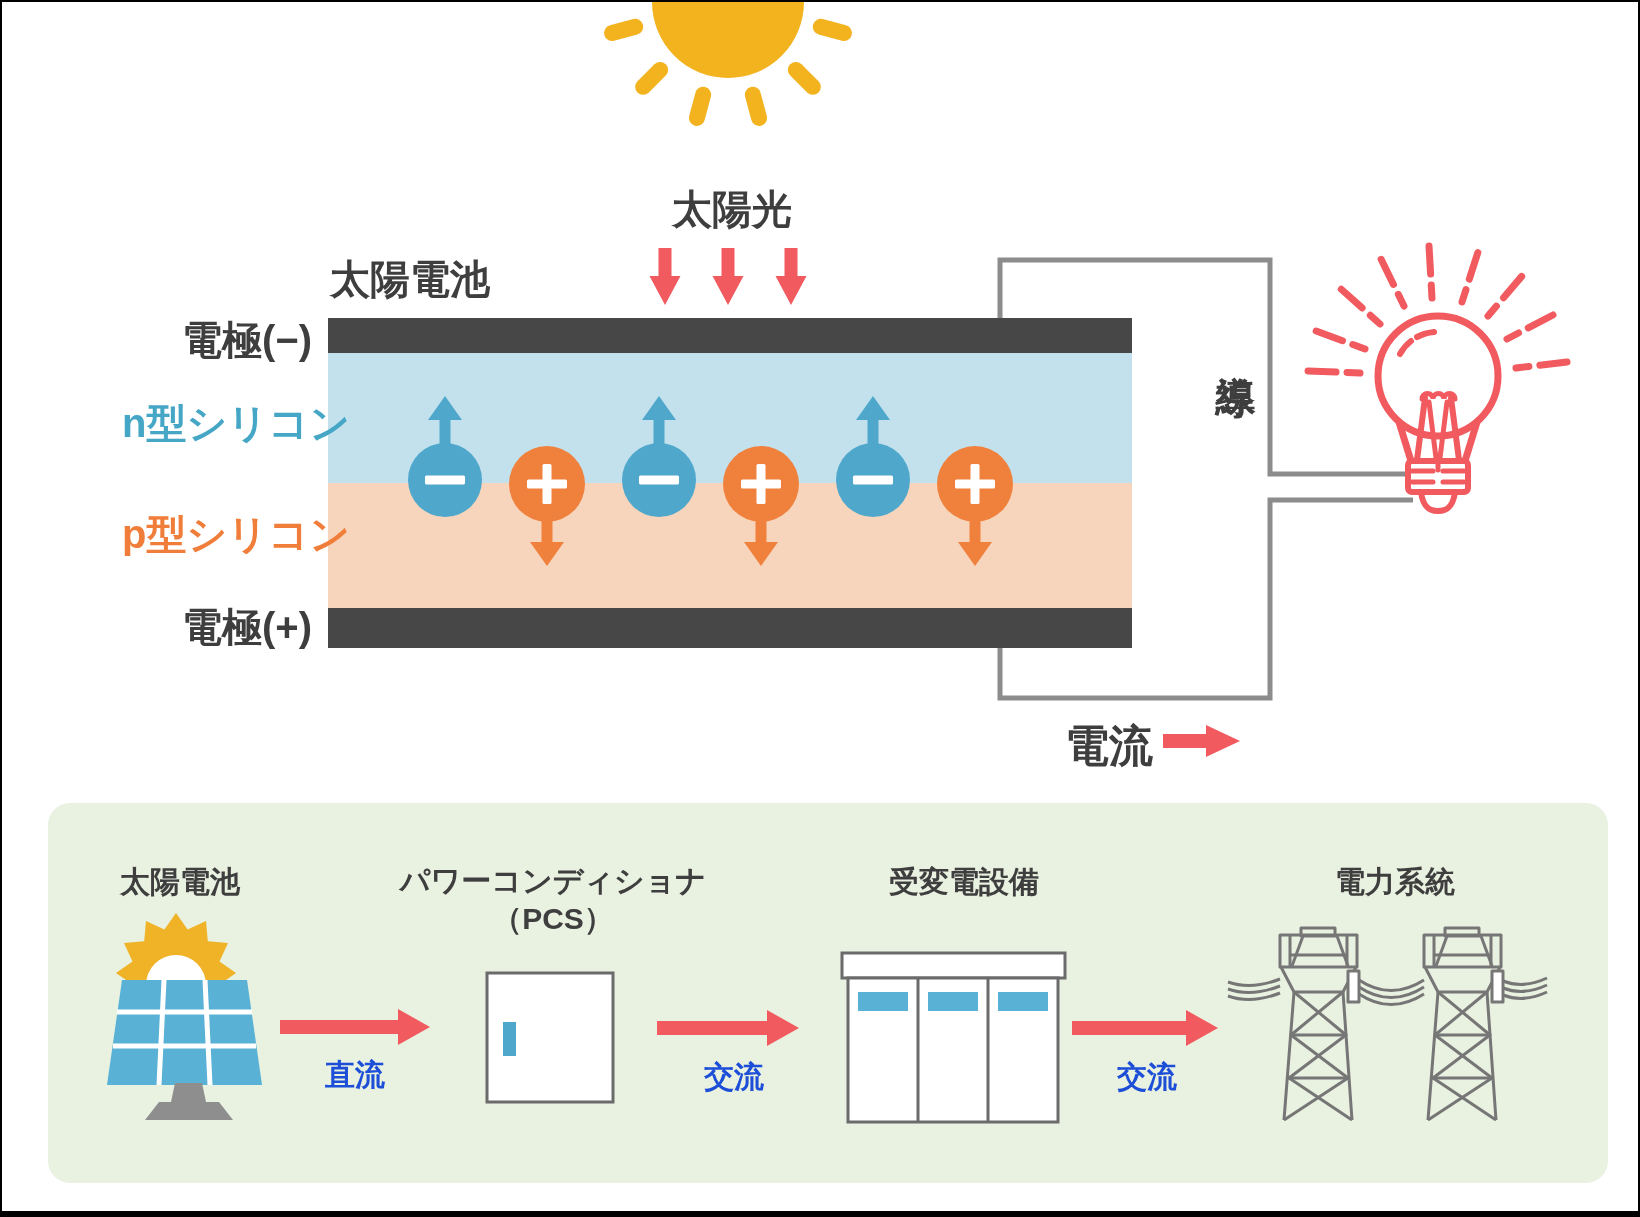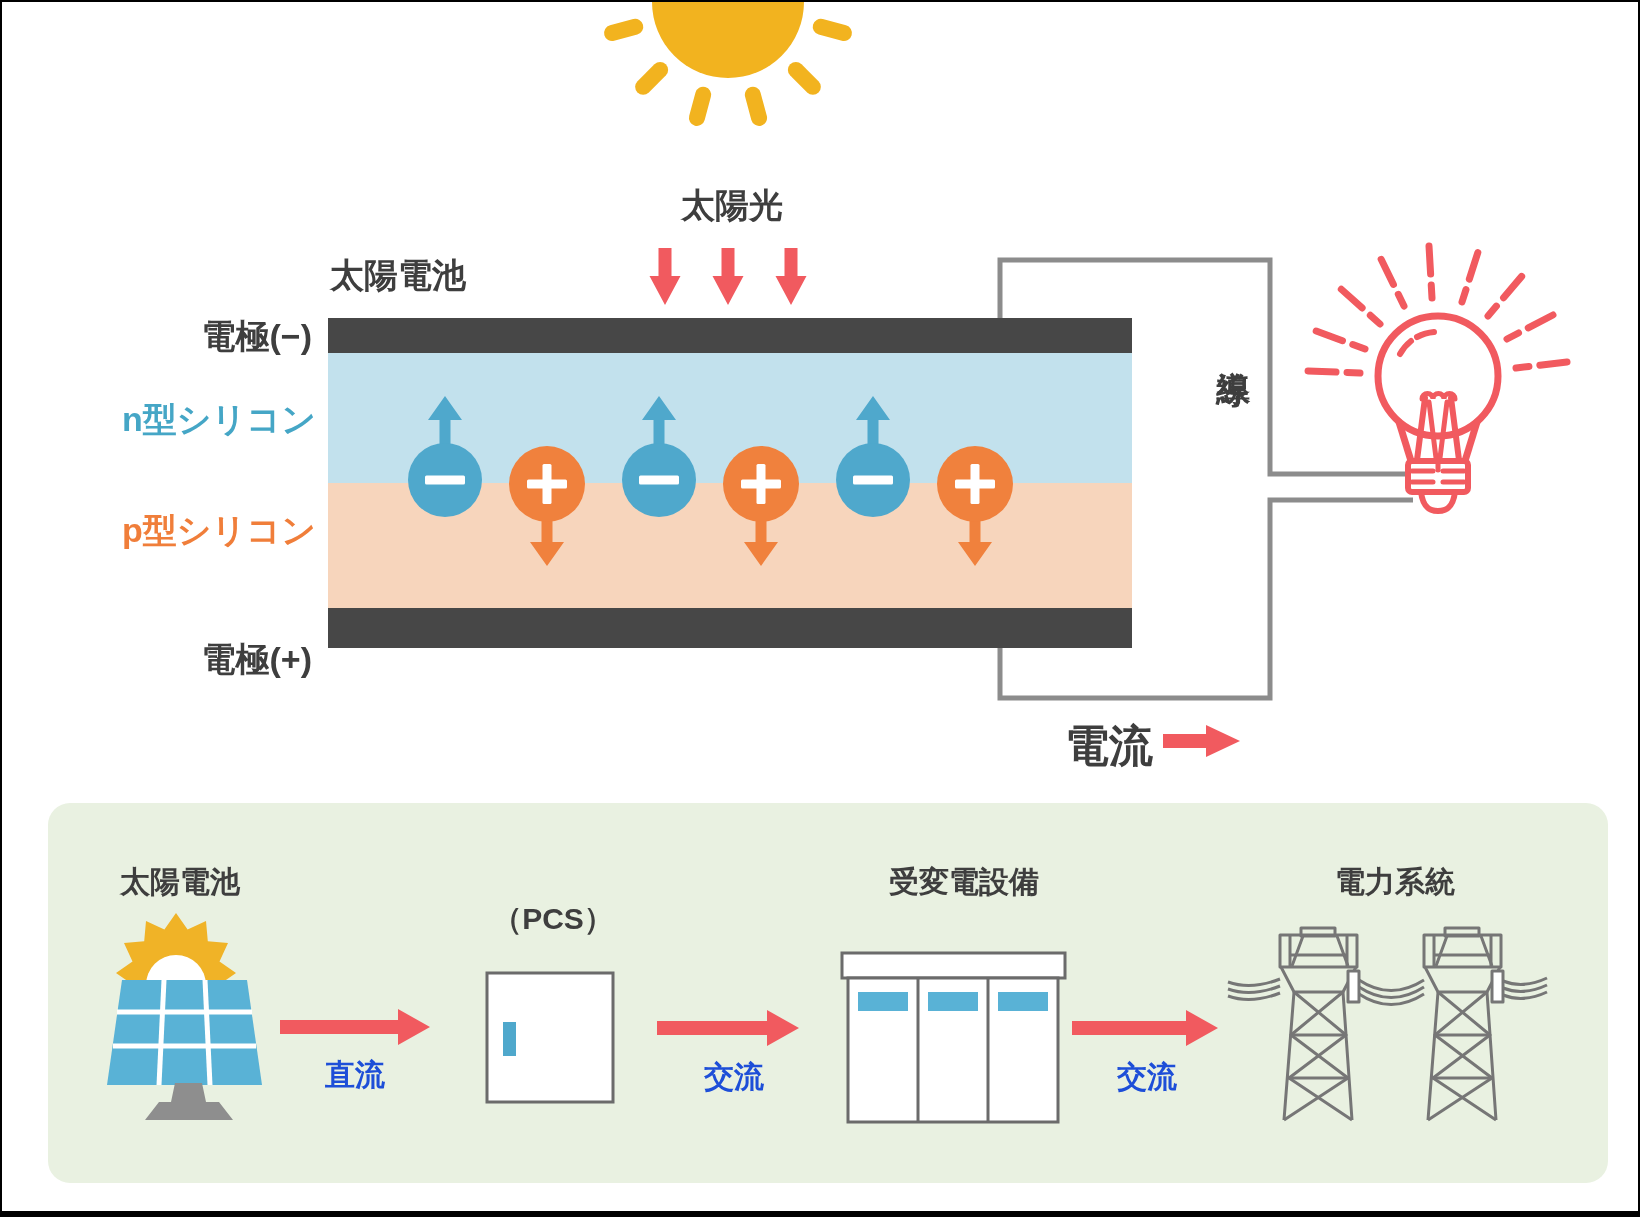--- a/index.html
+++ b/index.html
@@ -1,21 +1,21 @@
 <!DOCTYPE html>
 <html><head>
 <meta charset="utf-8">
 <style>
   html,body{margin:0;padding:0;background:#000;}
   .frame{position:relative;width:1640px;height:1217px;background:#000;overflow:hidden;
          font-family:"Liberation Sans","DejaVu Sans",sans-serif;}
   .canvas{position:absolute;left:2px;top:2px;width:1636px;height:1209px;background:#ffffff;overflow:hidden;}
   .diagram-svg{position:absolute;left:0;top:0;}
   .lbl{position:absolute;font-weight:bold;color:#3E3E3E;line-height:1.05;white-space:nowrap;}
-  .f34{font-size:34px;}
+  .f34{font-size:40px;}
   .f35{font-size:44px;}
   .f30{font-size:30px;}
   .ctr{text-align:center;}
   .rgt{text-align:right;}
   .blue-txt{color:#45A6C6;text-align:center;}
   .orange-txt{color:#F07E3A;}
   .red-txt{color:#1d4ed8;}
   .vert{writing-mode:vertical-rl;letter-spacing:3px;}
 </style>
 </head>
@@ -202,28 +202,29 @@
 <div class="lbl f34 ctr" style="left:630px;top:186px;width:200px;">太陽光</div>
 
 <div class="lbl f34" style="left:328px;top:256px;">太陽電池</div>
 
 <div class="lbl f34 rgt" style="left:120px;top:317px;width:190px;">電極(−)</div>
 
 <div class="lbl f34 rgt blue-txt" style="left:120px;top:400px;width:190px;">n型シリコン</div>
 
 <div class="lbl f34 rgt orange-txt" style="left:120px;top:511px;width:190px;">p型シリコン</div>
 
-<div class="lbl f34 rgt" style="left:120px;top:604px;width:190px;margin-top:36px;">電極(+)</div>
+<div class="lbl f34 rgt" style="left:120px;top:604px;width:190px;">電極(+)</div>
 
 <div class="lbl f34 vert" style="left:1213px;top:341px;">導線</div>
 
 <div class="lbl f35 ctr" style="left:1040px;top:721px;width:134px;">電流</div>
 
 <div class="lbl f30 ctr" style="left:78px;top:864px;width:200px;">太陽電池</div>
 
+<div class="lbl f30 ctr" style="left:391px;top:863px;width:320px;">パワーコンディショナ</div>
 <div class="lbl f30 ctr" style="left:391px;top:901px;width:320px;">（PCS）</div>
 
 <div class="lbl f30 ctr" style="left:862px;top:864px;width:200px;">受変電設備</div>
 
 <div class="lbl f30 ctr" style="left:1293px;top:864px;width:200px;">電力系統</div>
 
 <div class="lbl f30 ctr red-txt" style="left:303px;top:1057px;width:100px;">直流</div>
 
 <div class="lbl f30 ctr red-txt" style="left:682px;top:1059px;width:100px;">交流</div>
 

